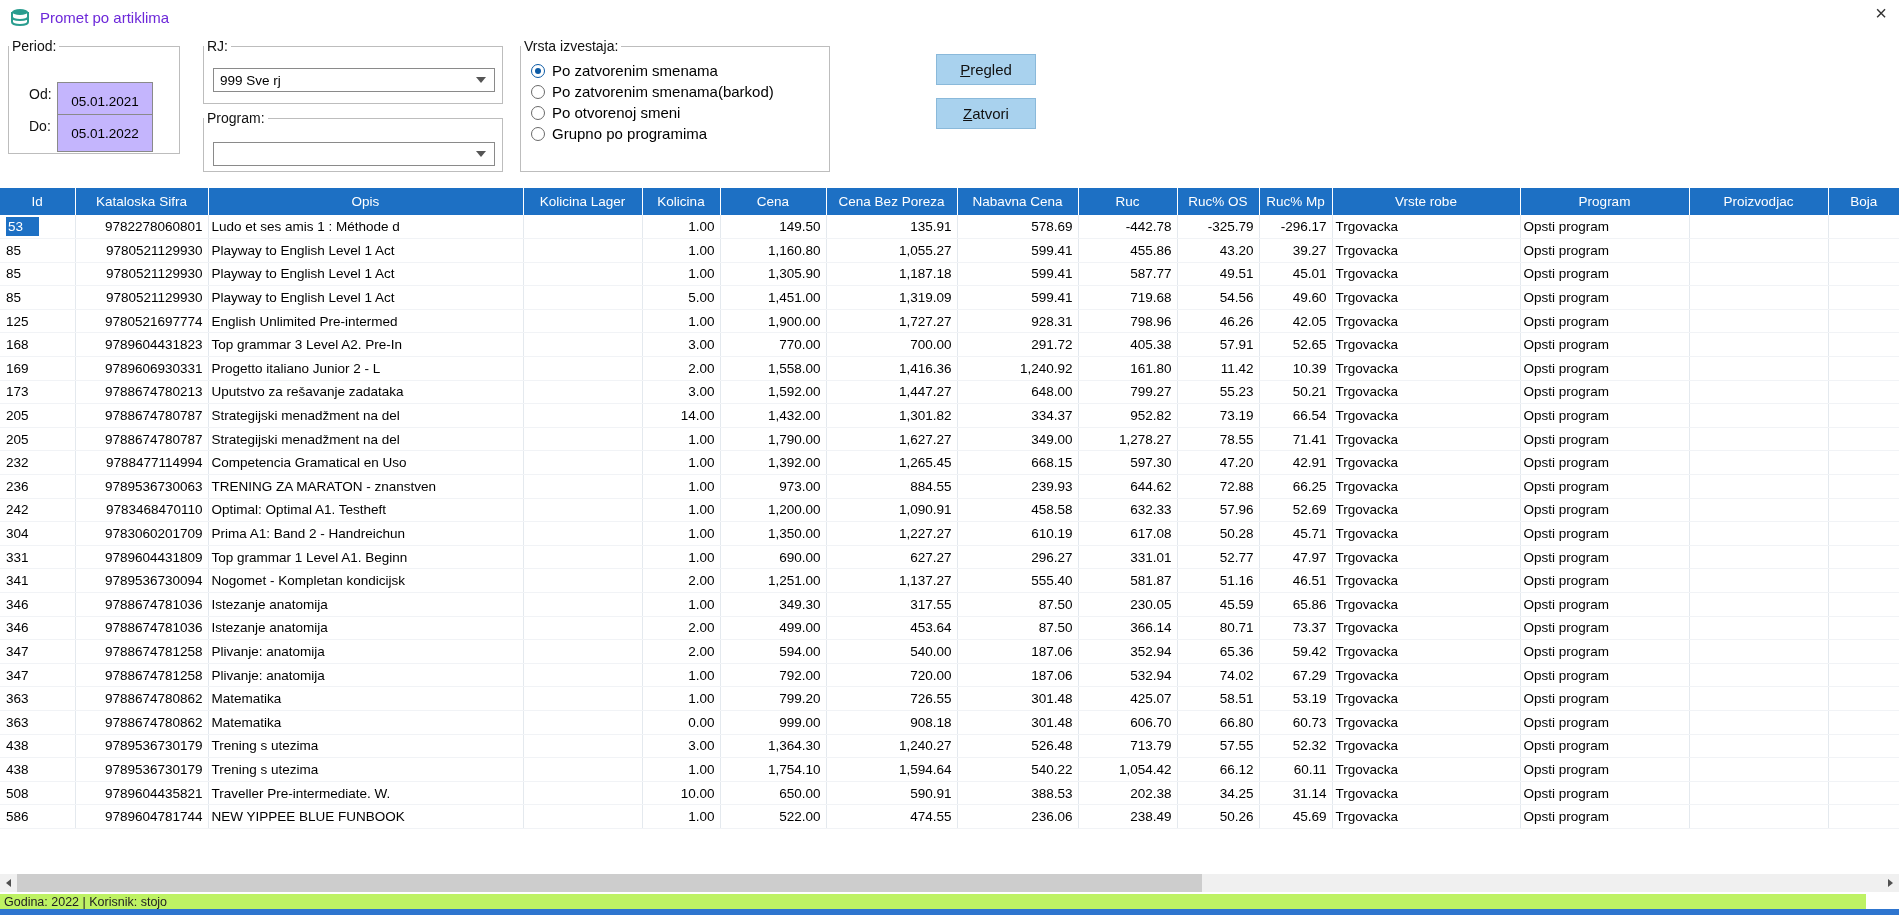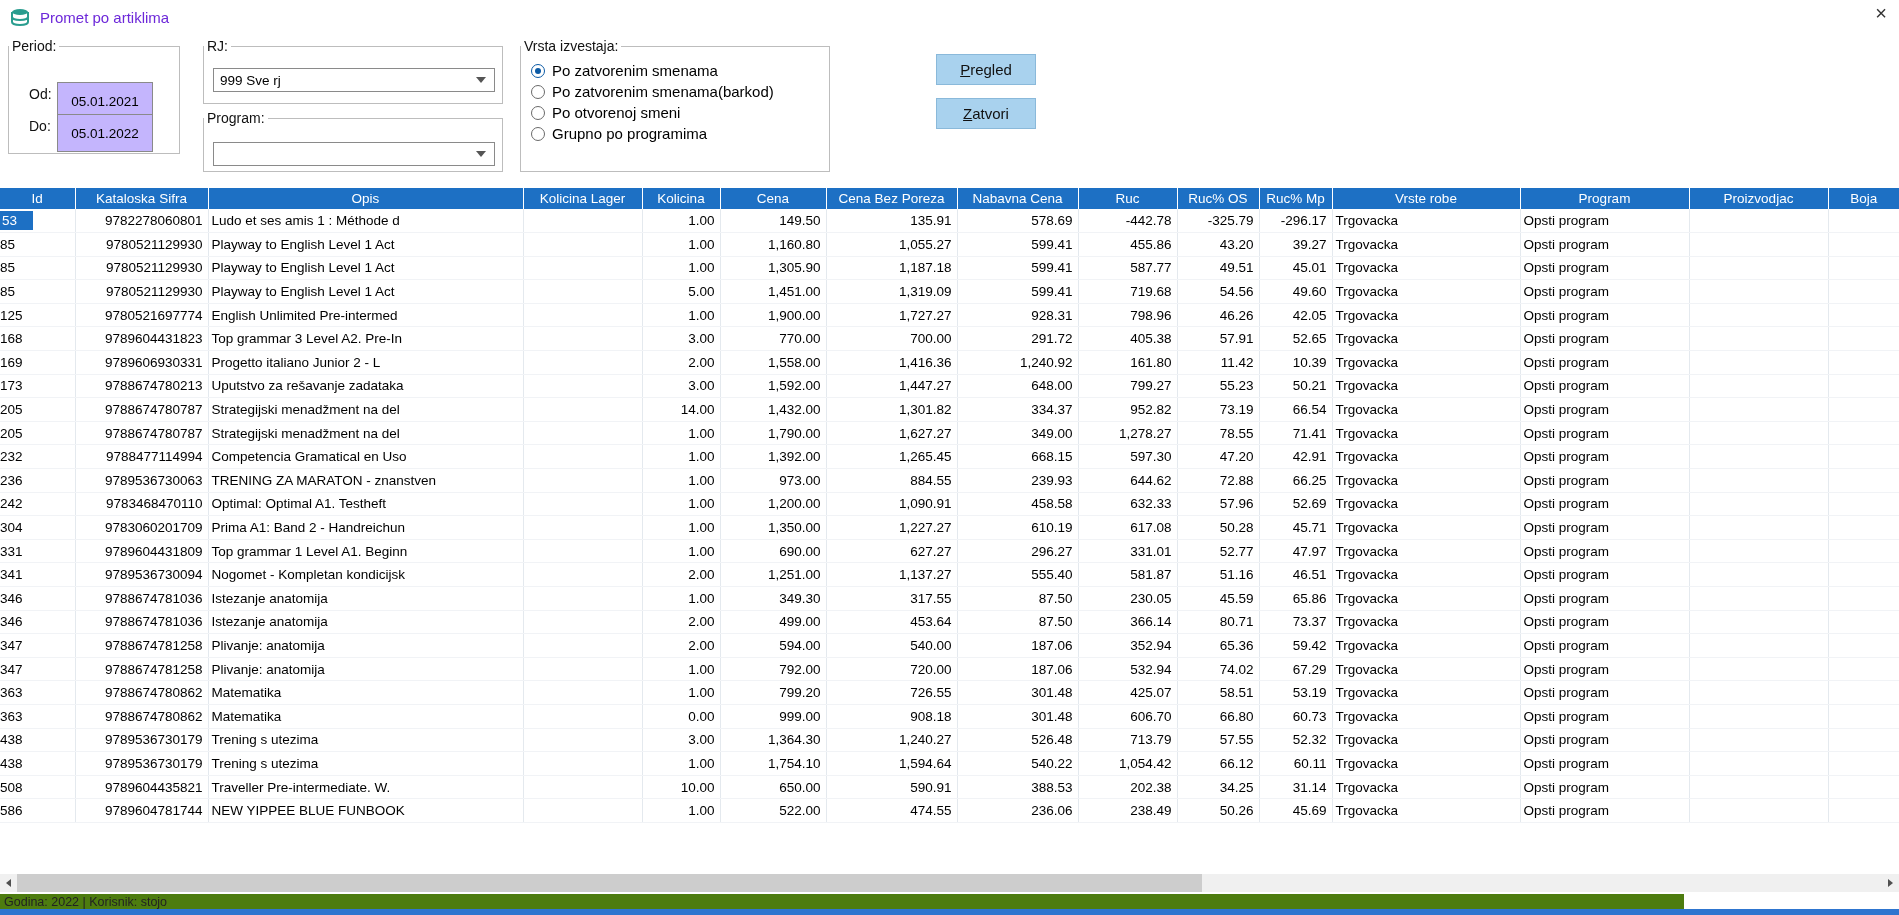--- a/index.html
+++ b/index.html
@@ -45,24 +45,24 @@
 
   .btn { position:absolute; left:936px; width:100px; height:31px; background:#a9d2ee; border:1px solid #8ab9da; display:flex; align-items:center; justify-content:center; cursor:default; }
   .btn-pregled { top:54px; }
   .btn-zatvori { top:98px; }
   .btn-label { display:block; font-size:15px; color:#111; }
   .btn-label::first-letter { text-decoration:underline; }
 
   
   .grid-wrap { position:absolute; left:0; top:188px; width:1899px; }
   table { border-collapse:collapse; table-layout:fixed; width:1899px; }
-  thead th { height:21px; background:#1d70c4; color:#fff; font-weight:normal; font-size:13.5px; text-align:center; border-right:1px solid rgba(255,255,255,0.45); padding:0 2px; white-space:nowrap; overflow:hidden; }
+  thead th { height:27px; background:#1d70c4; color:#fff; font-weight:normal; font-size:13.5px; text-align:center; border-right:1px solid rgba(255,255,255,0.45); padding:0 2px; white-space:nowrap; overflow:hidden; }
   thead th:last-child { border-right:none; }
   tbody td { height:23.6px; font-size:13.5px; color:#000; border-right:1px solid #e4e9ee; border-bottom:1px solid #f1f3f6; white-space:nowrap; overflow:hidden; padding:0 3px; background:#fff; }
-  tbody td:nth-child(1) { text-align:left; padding-left:0;margin-top:8px; }
+  tbody td:nth-child(1) { text-align:left; padding-left:6px;margin-top:8px; }
   tbody td:nth-child(2) { text-align:right; padding-right:5px; }
   tbody td:nth-child(3) { text-align:left; }
   tbody td:nth-child(4),
   tbody td:nth-child(5),
   tbody td:nth-child(6),
   tbody td:nth-child(7),
   tbody td:nth-child(8),
   tbody td:nth-child(9),
   tbody td:nth-child(10),
   tbody td:nth-child(11) { text-align:right; padding-right:5px; }
@@ -75,21 +75,21 @@
   
   .hscroll { position:absolute; left:0; top:874px; width:1899px; height:18px; background:#f0f0f0; }
   .hscroll .arrow { position:absolute; top:0; width:17px; height:18px; display:flex; align-items:center; justify-content:center; }
   .hscroll .arrow.left { left:0; }
   .hscroll .arrow.right { right:0; }
   .tri-left { width:0; height:0; border-top:4px solid transparent; border-bottom:4px solid transparent; border-right:5px solid #505050; }
   .tri-right { width:0; height:0; border-top:4px solid transparent; border-bottom:4px solid transparent; border-left:5px solid #505050; }
   .hthumb { position:absolute; left:17px; top:0; width:1185px; height:18px; background:#cdcdcd; }
 
   
-  .statusbar { position:absolute; left:0; top:894px; width:1684px; height:15px; background:#4d7c0f; display:flex; align-items:center; padding-left:4px; }
+  .statusbar { position:absolute; left:0; top:894px; width:1866px; height:15px; background:#bef264; display:flex; align-items:center; padding-left:4px; }
   .status-text { font-size:12.5px; color:#222; }
   .bottom-strip { position:absolute; left:0; top:909px; width:1899px; height:6px; background:#2e75cf; }
 </style>
 </head>
 <body>
 
 <div class="window">
 
   <div class="titlebar">
     <span class="app-icon">

